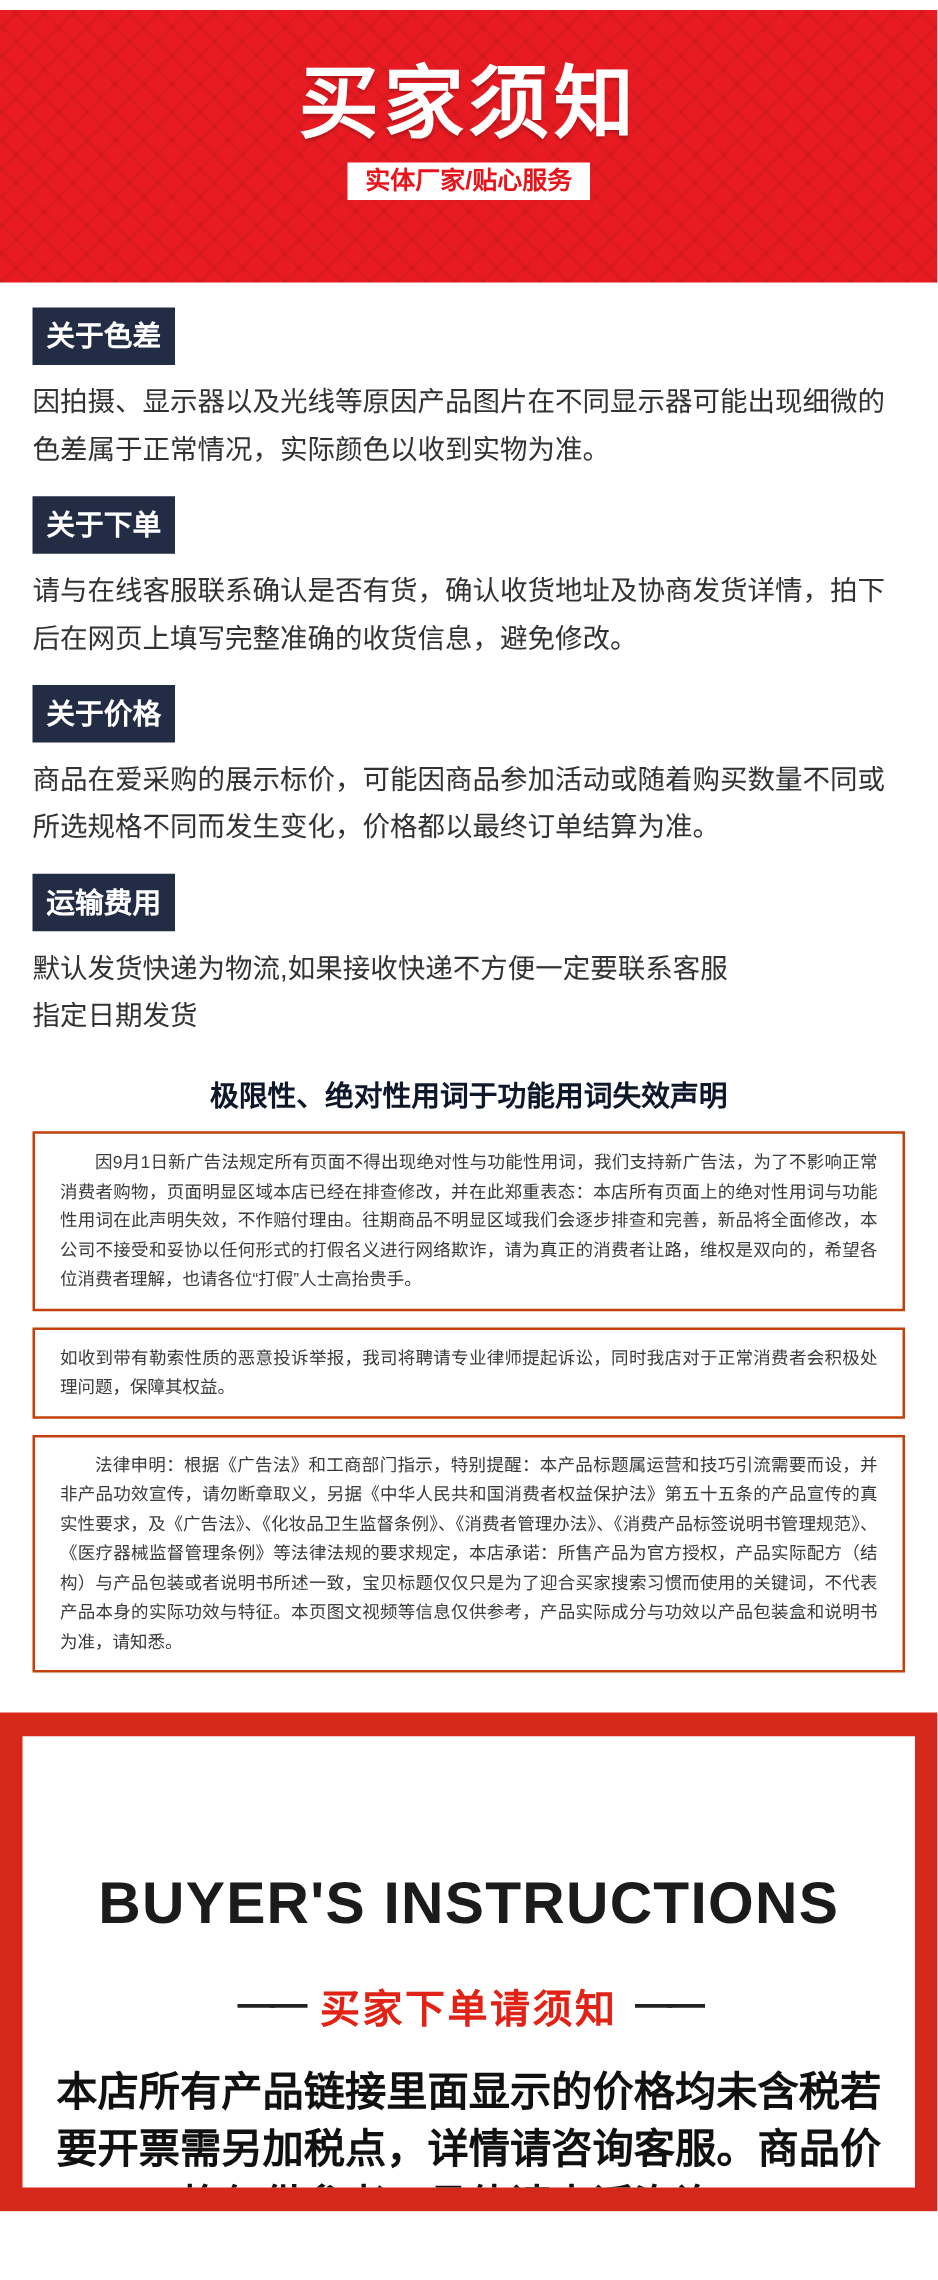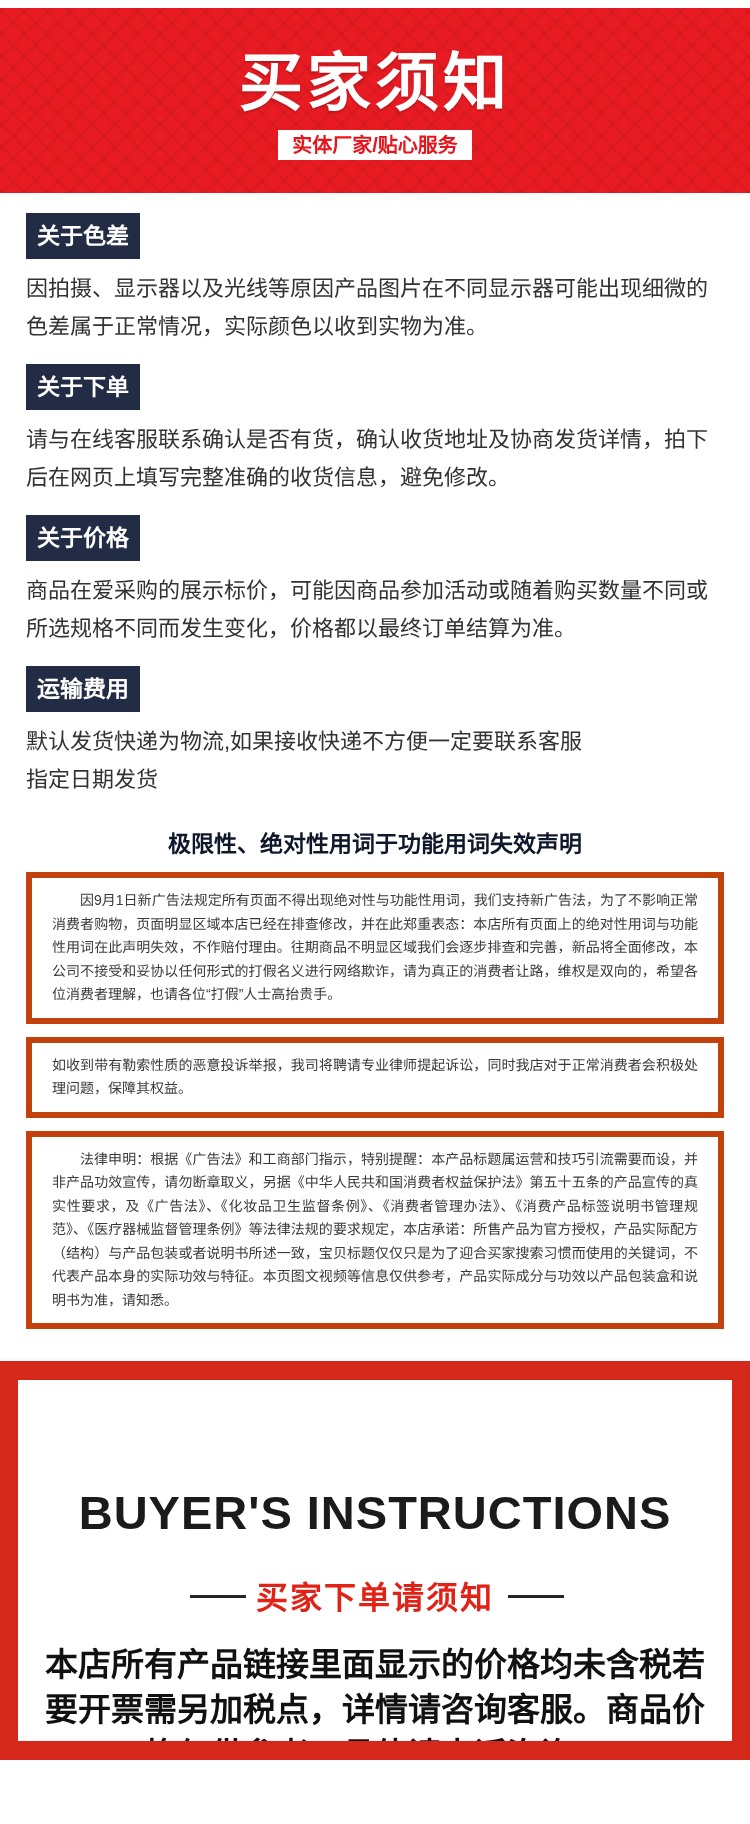--- a/index.html
+++ b/index.html
@@ -6,21 +6,21 @@
   body{
     width:750px;
     font-family:"Liberation Sans","DejaVu Sans",sans-serif;
     color:#333;
     -webkit-font-smoothing:antialiased;
   }
   .page{width:750px;padding-top:8px;}
 
   
   .header{
-    height:185px;
+    height:218px;
     background-color:#e81b22;
     background-image:
       repeating-linear-gradient(45deg, rgba(0,0,0,0.05) 0 3px, transparent 3px 16px),
       repeating-linear-gradient(-45deg, rgba(0,0,0,0.05) 0 3px, transparent 3px 16px);
     text-align:center;
     overflow:hidden;
   }
   .header-title{
     margin:40px 0 0 0;
     font-size:64px;
@@ -73,21 +73,21 @@
   
   .disclaimer-heading{
     margin:26px 0 0 0;
     text-align:center;
     font-size:23px;
     font-weight:bold;
     color:#0f172a;
   }
   .notice-box{
     margin:13px 26px 0 26px;
-    border:6px solid #c2410c;
+    border:2px solid #c2410c;
     padding:11px 20px;
   }
   .notice-box:first-of-type{margin-top:12px;}
   .notice-box p{
     margin:0;
     font-size:14px;
     line-height:23.5px;
     color:#3a3a3a;
     text-align:justify;
   }

